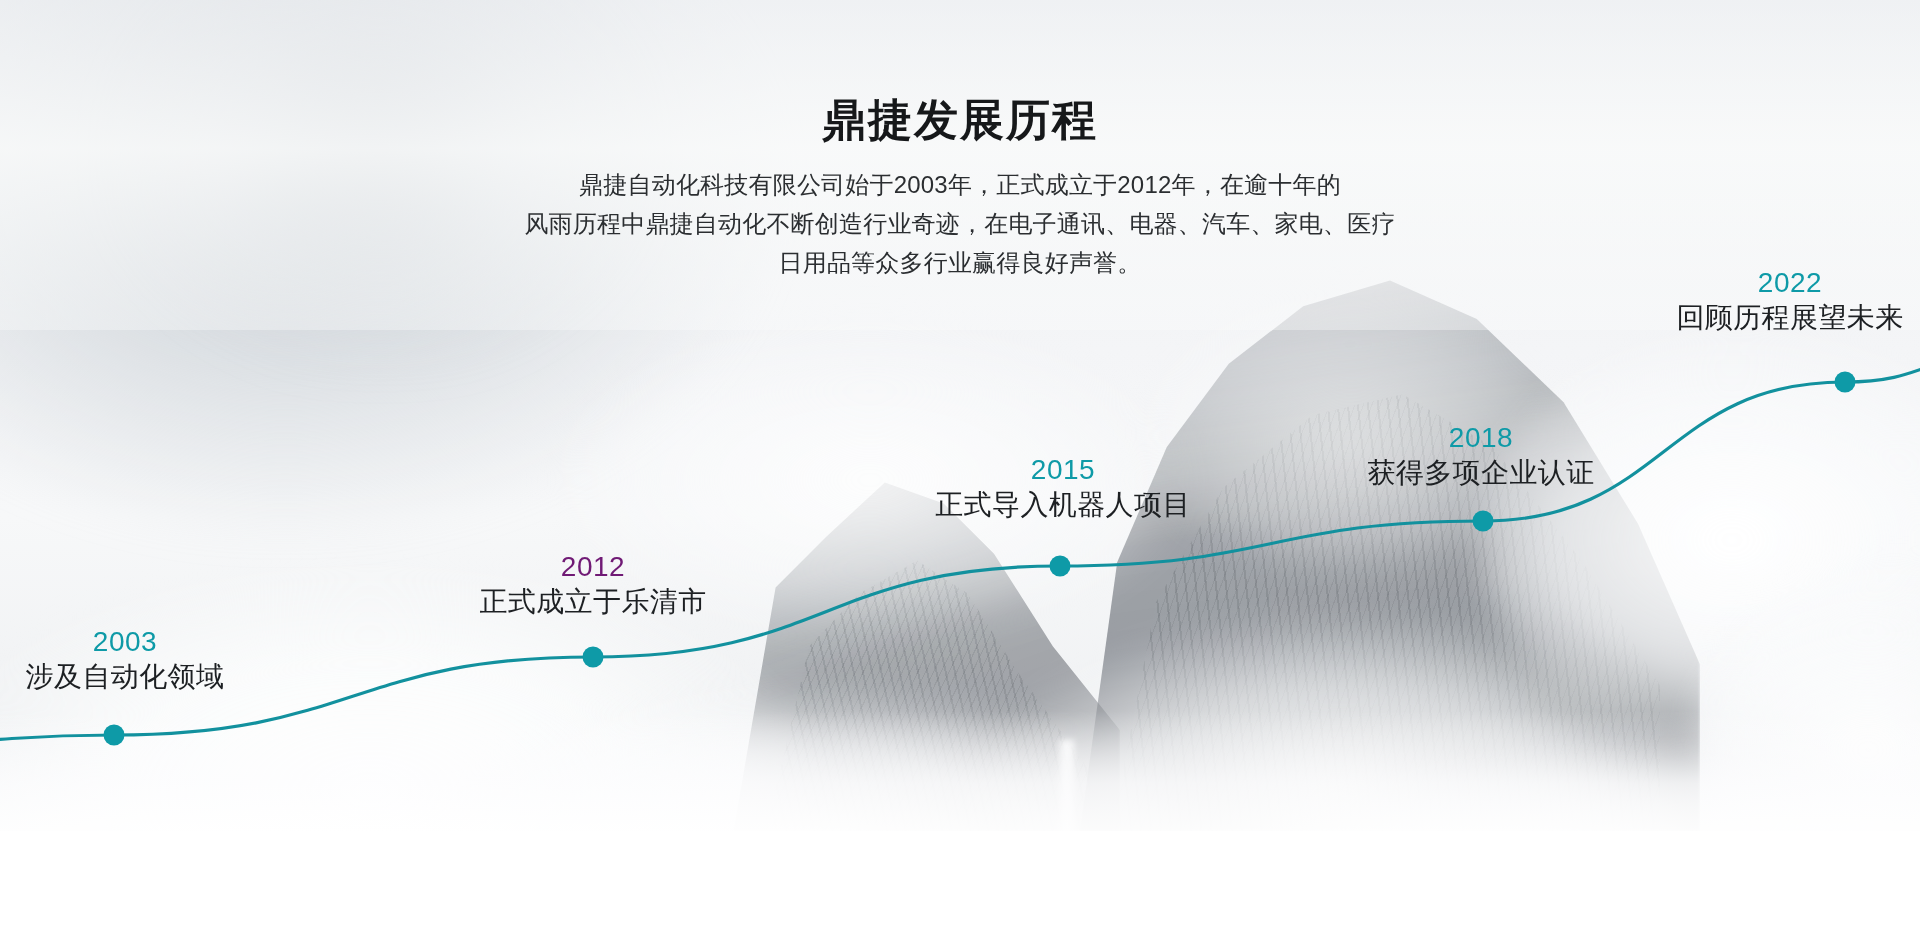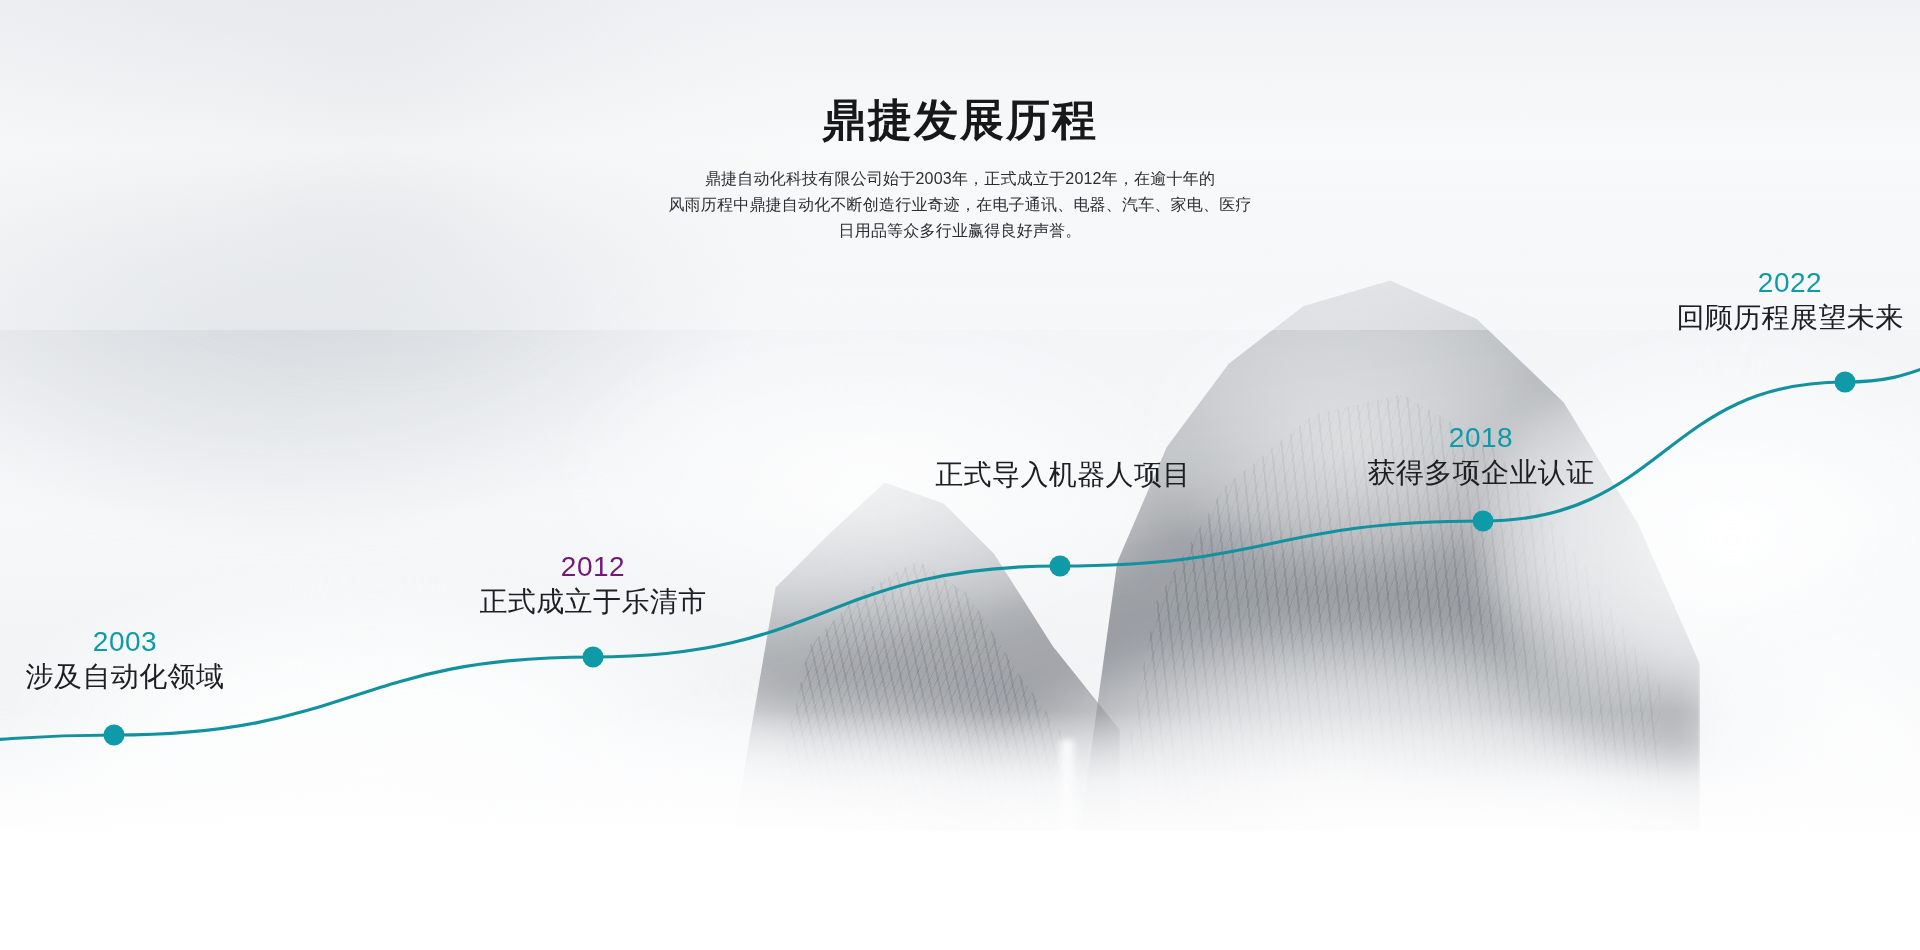--- a/index.html
+++ b/index.html
@@ -126,21 +126,21 @@
   }
   .header-title {
     font-size: 44px;
     font-weight: 700;
     color: #16181a;
     letter-spacing: 2px;
     line-height: 1.1;
     margin: 0 0 22px 0;
   }
   .header-desc {
-    font-size: 16px;
+    font-size: 24px;
     font-weight: 400;
     color: #2b2e31;
     line-height: 1.62;
     letter-spacing: 0.2px;
   }
   .header-desc div { white-space: nowrap; }
 
   
   .timeline-svg {
     position: absolute;
@@ -218,20 +218,21 @@
 
   <div class="milestone" style="left: 125px; top: 627px;">
     <div class="milestone-year" style="color: rgb(14, 154, 167);">2003</div>
     <div class="milestone-label">涉及自动化领域</div>
   </div>
   <div class="milestone" style="left: 593px; top: 552px;">
     <div class="milestone-year" style="color: #701a75;">2012</div>
     <div class="milestone-label">正式成立于乐清市</div>
   </div>
   <div class="milestone" style="left: 1063px; top: 455px;">
+    <div class="milestone-year" style="color: rgb(14, 154, 167);">2015</div>
     <div class="milestone-label">正式导入机器人项目</div>
   </div>
   <div class="milestone" style="left: 1481px; top: 413px; margin-top: 10px;">
     <div class="milestone-year" style="color: rgb(14, 154, 167);">2018</div>
     <div class="milestone-label">获得多项企业认证</div>
   </div>
   <div class="milestone" style="left: 1790px; top: 268px;">
     <div class="milestone-year" style="color: rgb(14, 154, 167);">2022</div>
     <div class="milestone-label">回顾历程展望未来</div>
   </div>

